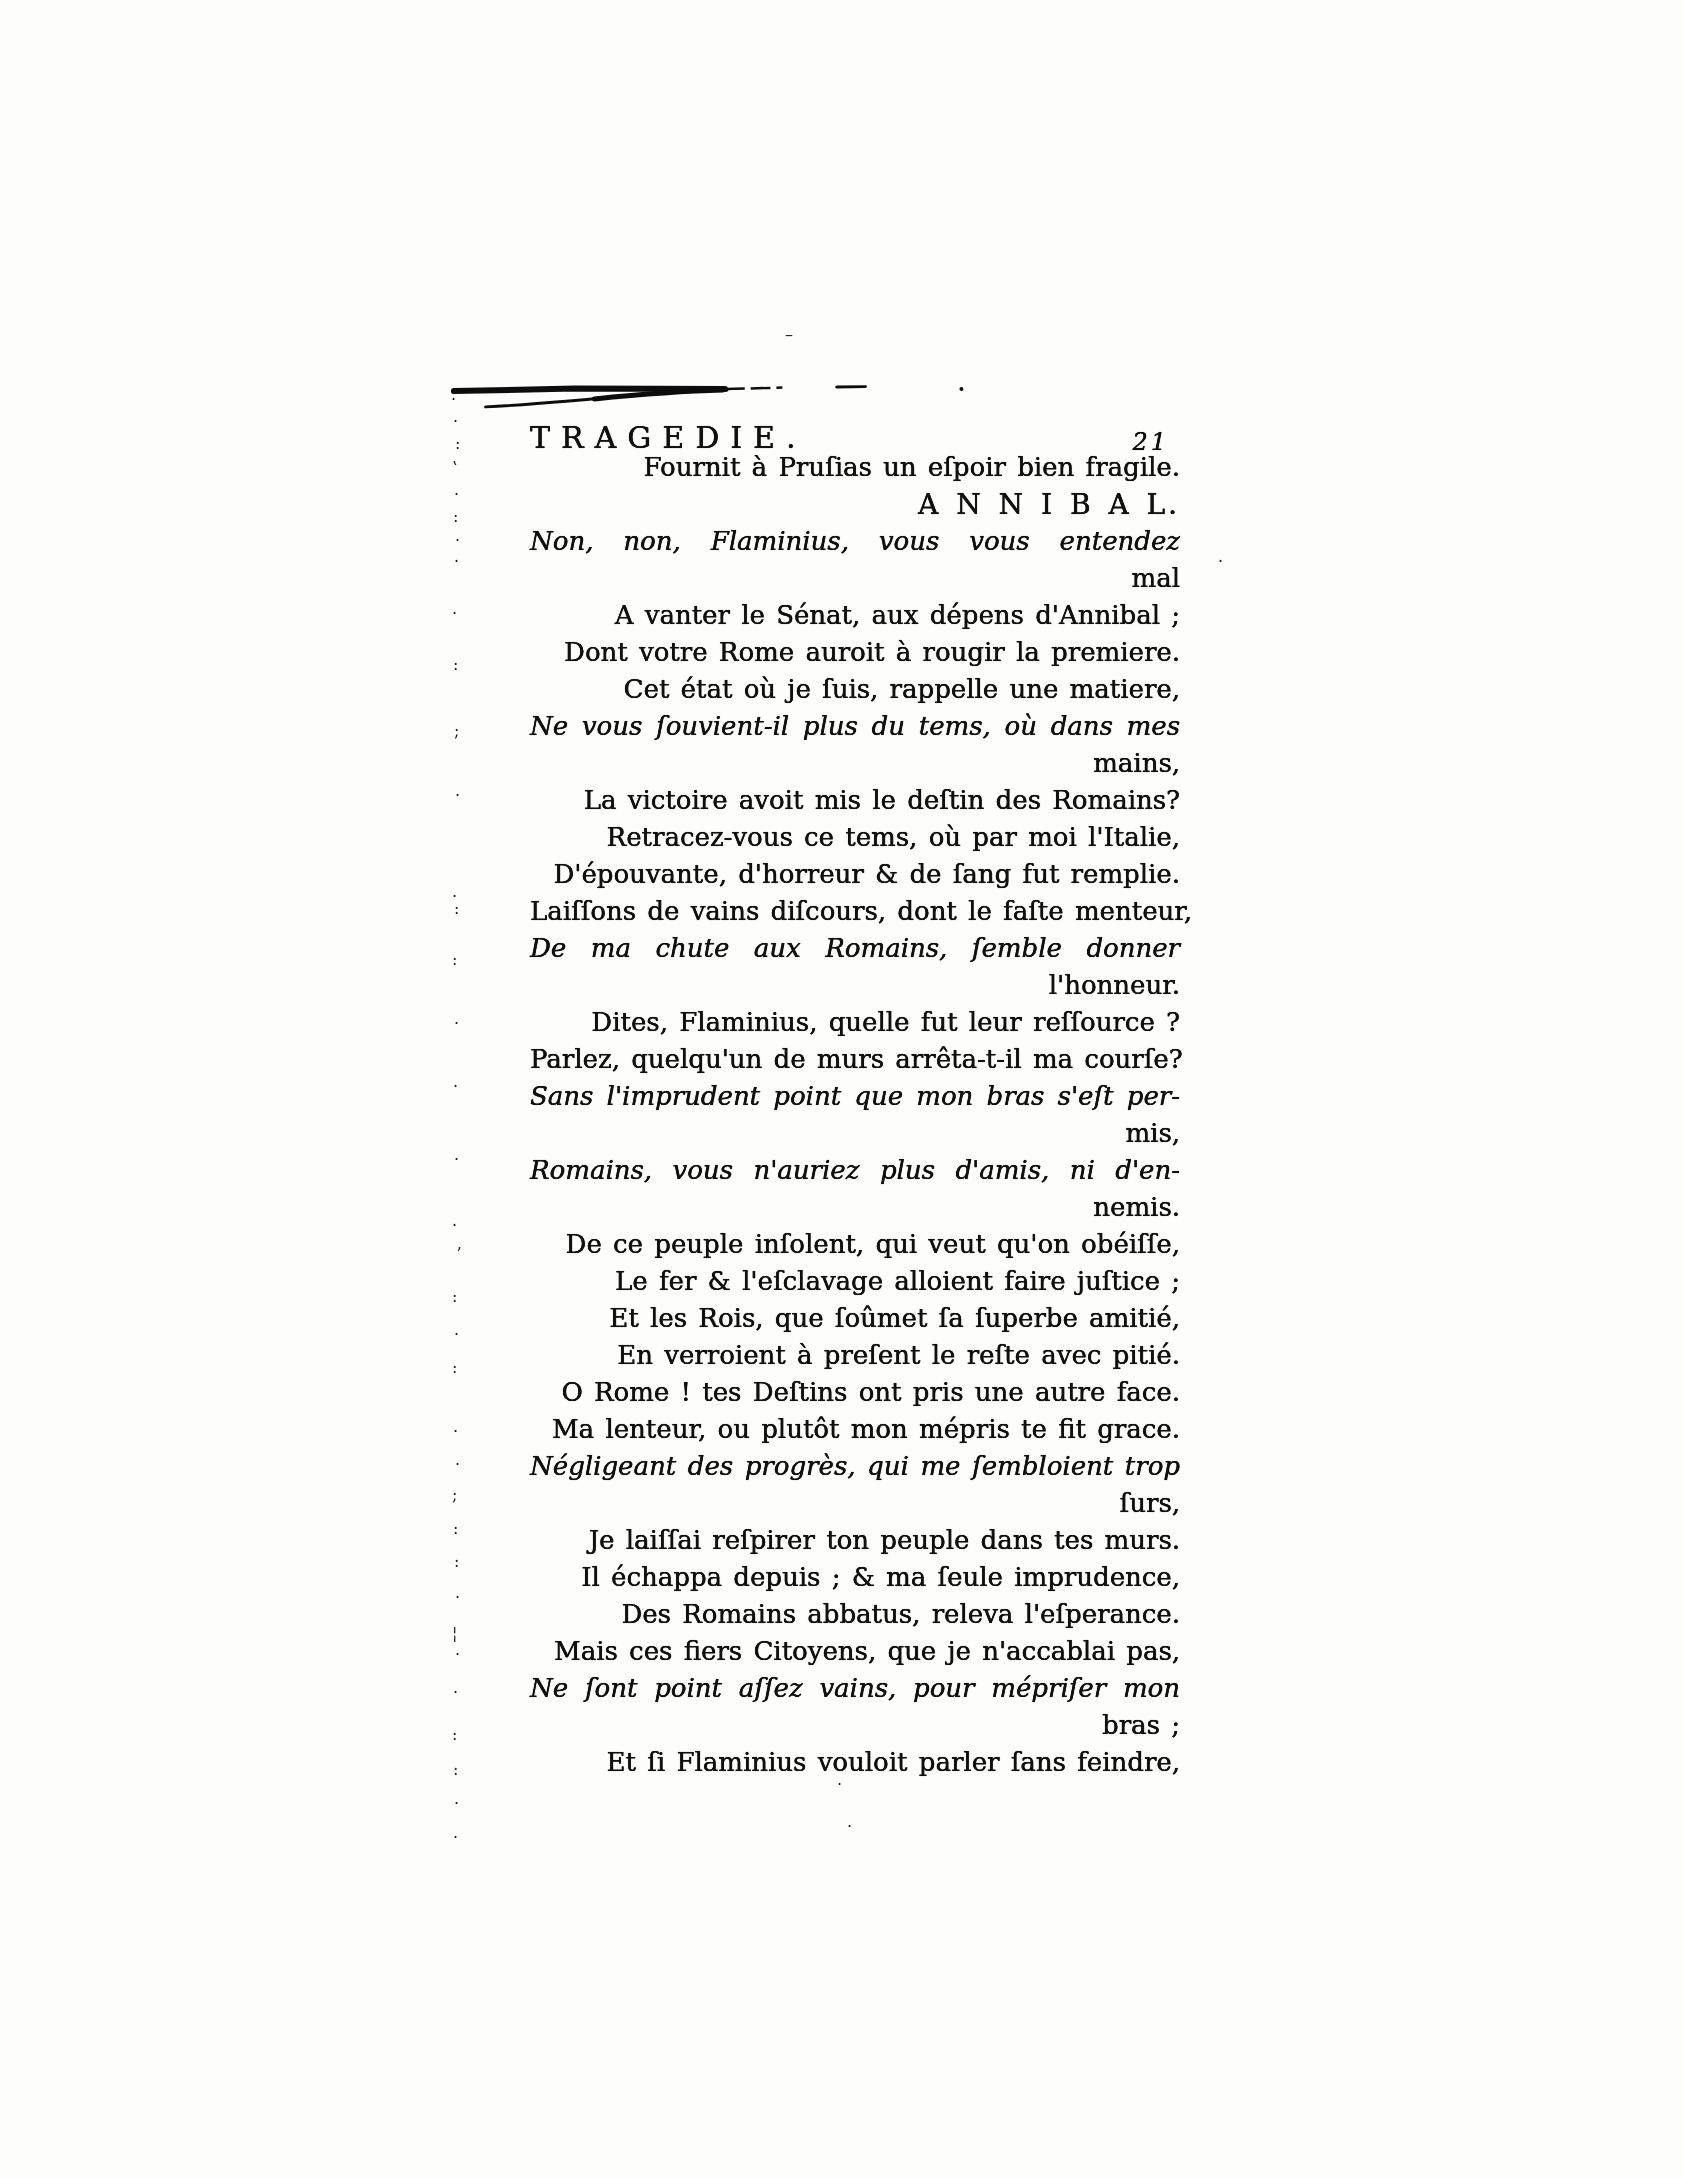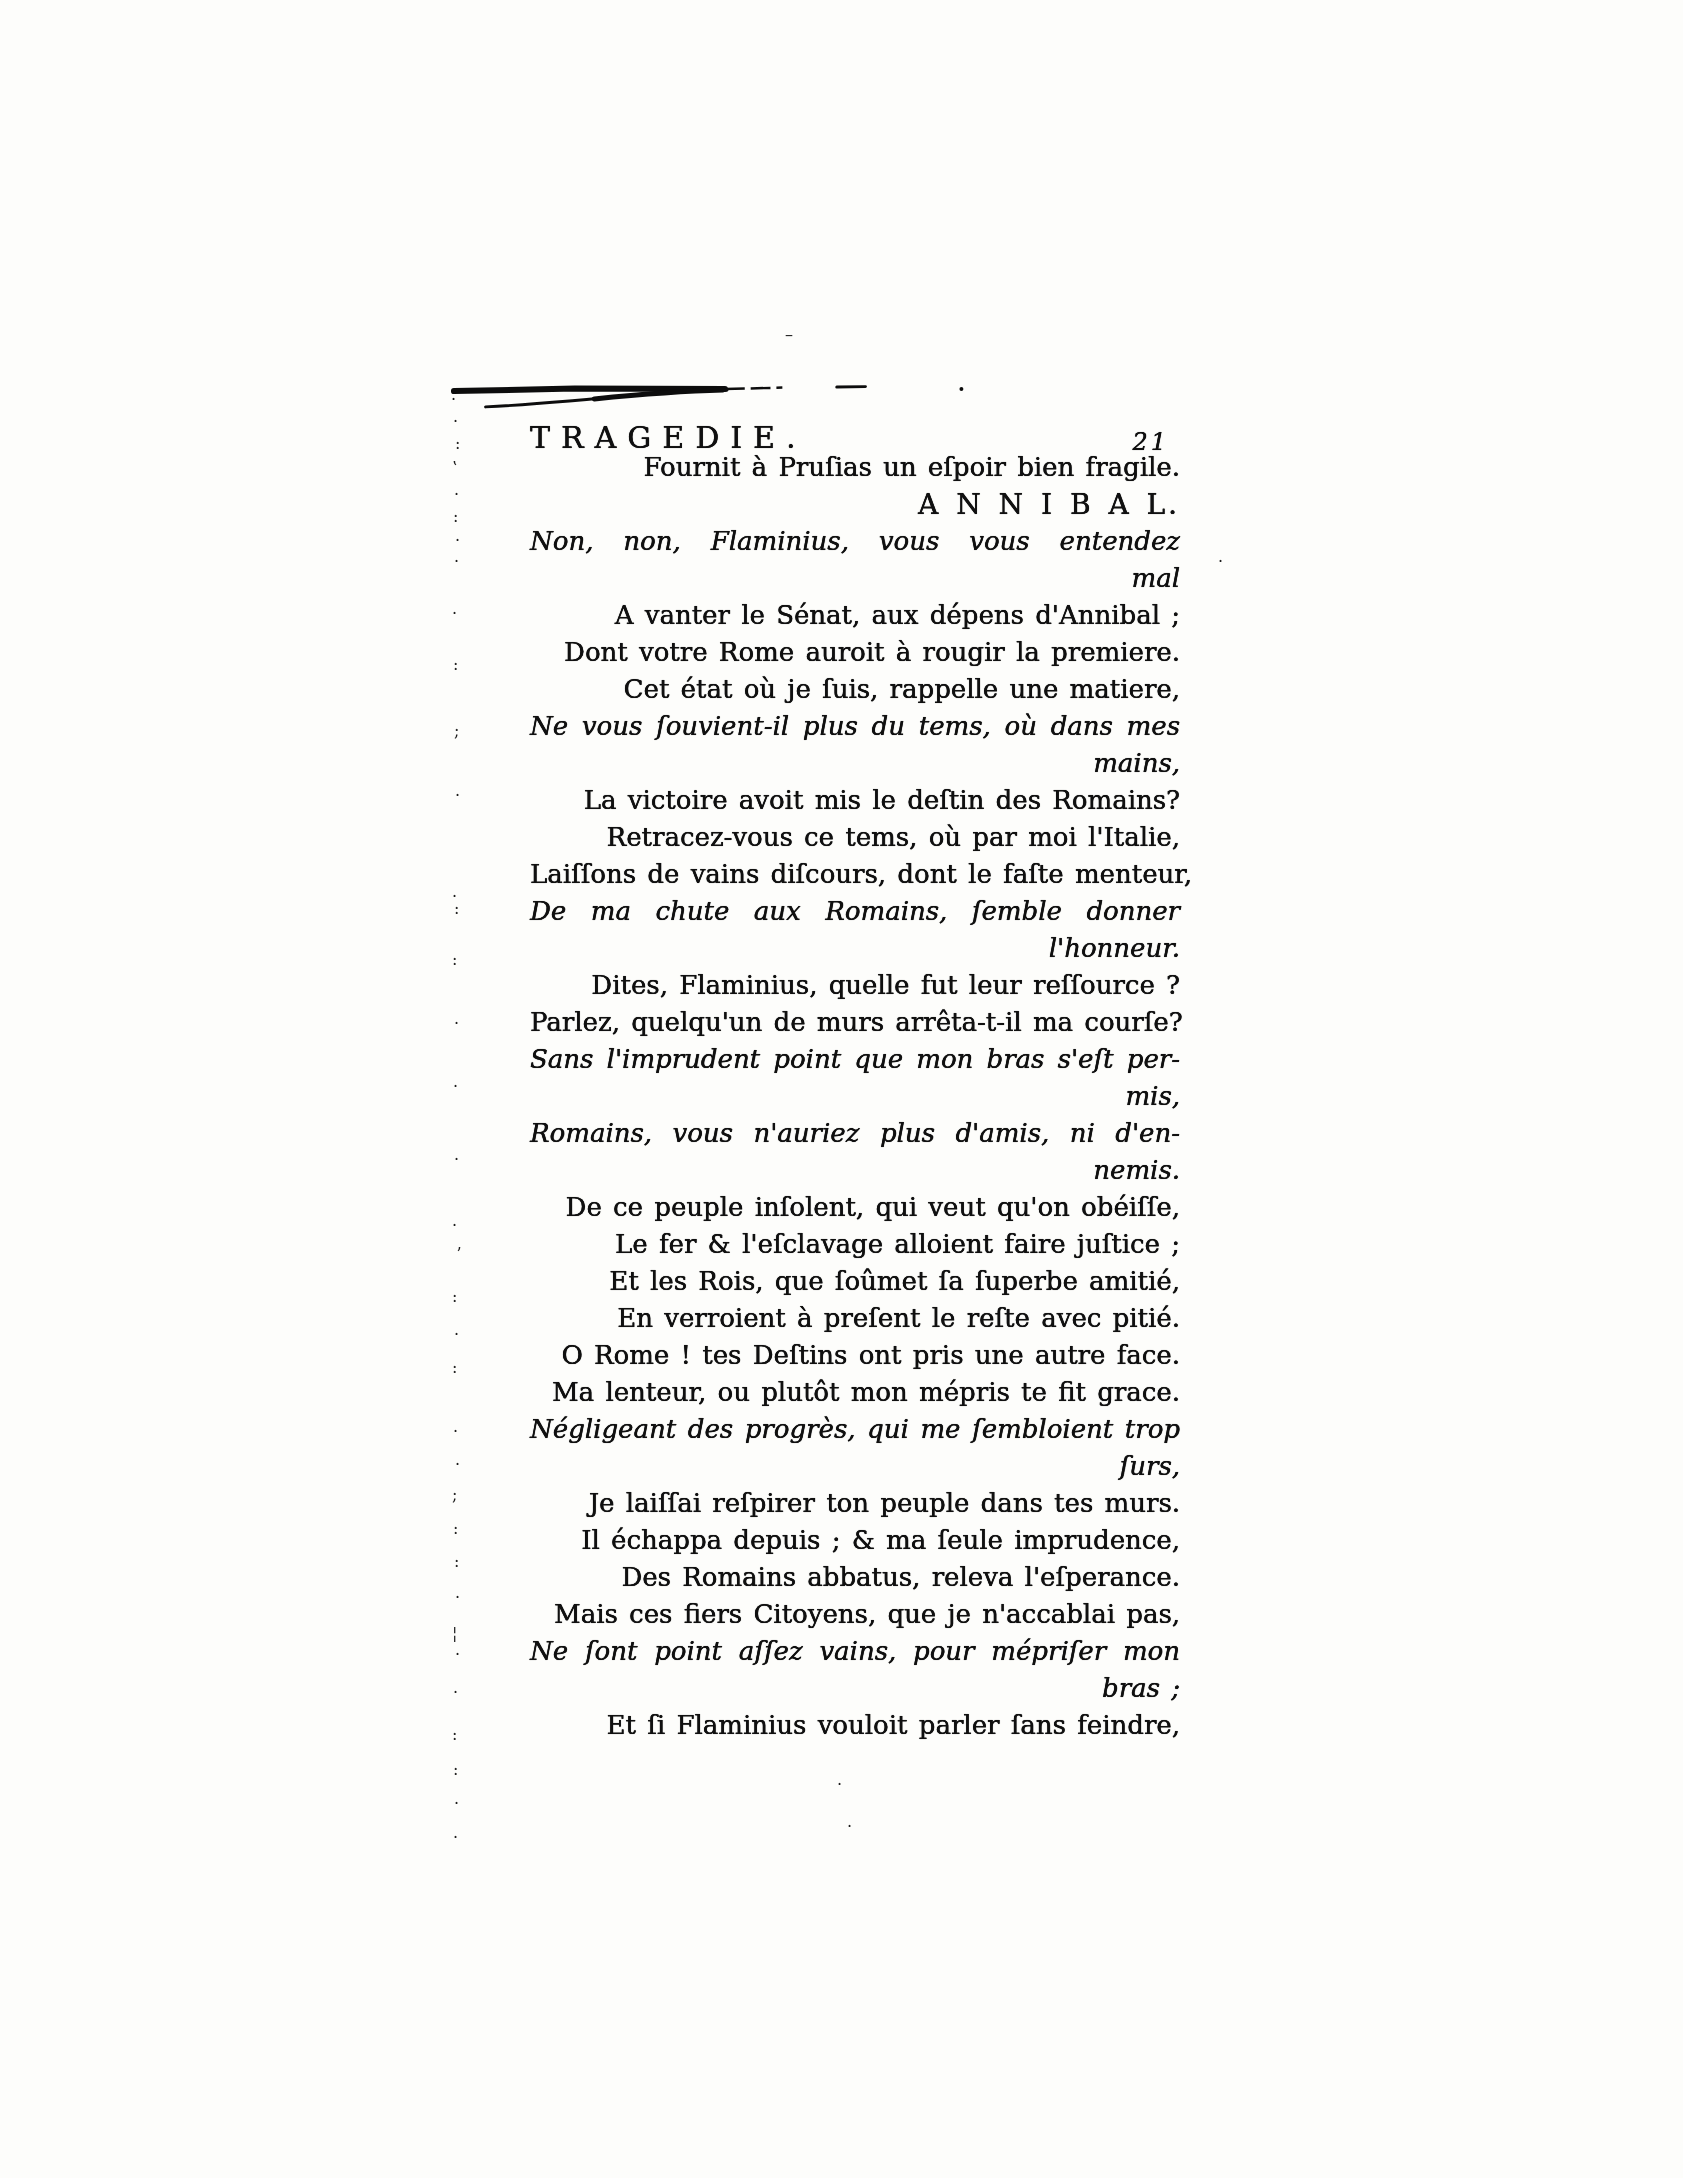--- a/index.html
+++ b/index.html
@@ -42,21 +42,21 @@
     word-spacing: 3px;
   }
 
   .line { height: 37px; white-space: nowrap; text-align: right; }
   .line.just {
     white-space: normal;
     text-align: justify;
     text-align-last: justify;
     font-style: italic;
   }
-  .line.wrap { padding-left: 94px; font-style: italic; }
+  .line.wrap { padding-left: 94px; }
   .line.speaker {
     font-size: 28px;
     letter-spacing: 3px;
   }
 
   .rule-svg { position: absolute; left: 446px; top: 374px; }
 
   .mark {
     position: absolute;
     font-size: 16px;
@@ -87,20 +87,21 @@
       <div class="line speaker">A N N I B A L.</div>
       <div class="line verse just">Non, non, Flaminius, vous vous entendez</div>
       <div class="line wrap">mal</div>
       <div class="line verse">A vanter le Sénat, aux dépens d'Annibal ;</div>
       <div class="line verse">Dont votre Rome auroit à rougir la premiere.</div>
       <div class="line verse">Cet état où je ſuis, rappelle une matiere,</div>
       <div class="line verse just">Ne vous ſouvient-il plus du tems, où dans mes</div>
       <div class="line wrap">mains,</div>
       <div class="line verse">La victoire avoit mis le deſtin des Romains?</div>
       <div class="line verse">Retracez-vous ce tems, où par moi l'Italie,</div>
+      <div class="line verse">D'épouvante, d'horreur &amp; de ſang fut remplie.</div>
       <div class="line verse">Laiſſons de vains diſcours, dont le faſte menteur,</div>
       <div class="line verse just">De ma chute aux Romains, ſemble donner</div>
       <div class="line wrap">l'honneur.</div>
       <div class="line verse">Dites, Flaminius, quelle fut leur reſſource ?</div>
       <div class="line verse">Parlez, quelqu'un de murs arrêta-t-il ma courſe?</div>
       <div class="line verse just">Sans l'imprudent point que mon bras s'eſt per-</div>
       <div class="line wrap">mis,</div>
       <div class="line verse just">Romains, vous n'auriez plus d'amis, ni d'en-</div>
       <div class="line wrap">nemis.</div>
       <div class="line verse">De ce peuple inſolent, qui veut qu'on obéiſſe,</div>

